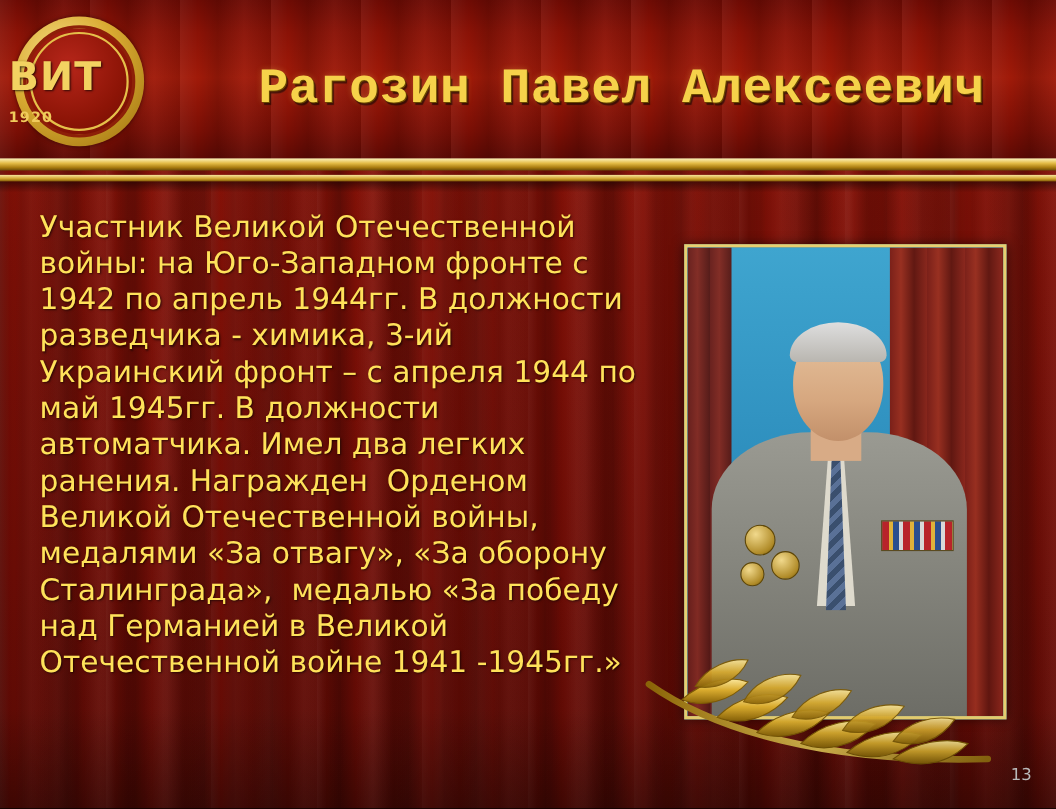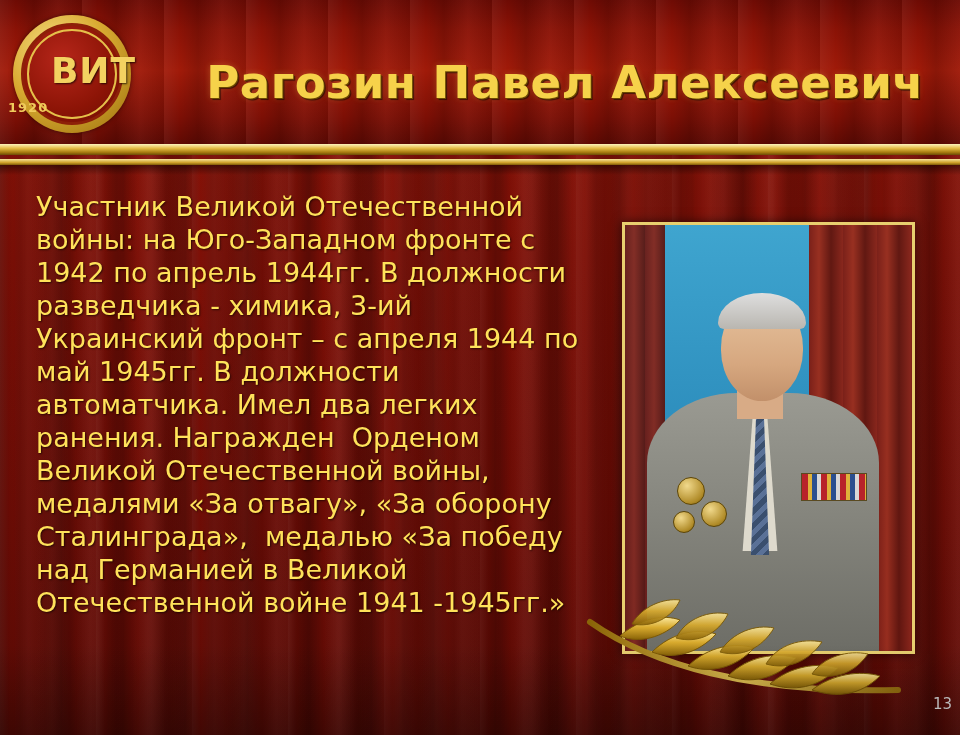--- a/index.html
+++ b/index.html
@@ -46,20 +46,21 @@
   .header {
     position: absolute;
     left: 0;
     top: 0;
     width: 960px;
     height: 147px;
     background:
       linear-gradient(180deg, #6e0b04 0%, #8a1206 20%, #a01a09 48%, #7c0f05 80%, #5c0903 100%);
     box-sizing: border-box;
     overflow: hidden;
+    font-family: Liberation Mono, monospace;
   }
   .header-texture {
     position: absolute;
     inset: 0;
     background: repeating-linear-gradient(90deg,
         rgba(255,255,255,0.05) 0px,
         rgba(0,0,0,0.0) 16px,
         rgba(0,0,0,0.14) 34px,
         rgba(255,255,255,0.03) 58px,
         rgba(0,0,0,0.10) 82px);
@@ -134,21 +135,21 @@
     left: 19px; top: 17px;
     width: 90px; height: 90px;
     border-radius: 50%;
     border: 2px solid #e5c04a;
     box-sizing: border-box;
   }
   .logo-text {
     position: absolute;
     left: 0; top: 38px;
     width: 128px;
-    text-align: right;
+    text-align: left;
     font-size: 36px;
     font-weight: bold;
     color: #f3d261;
     letter-spacing: 1px;
     text-shadow: 1px 1px 2px rgba(0,0,0,0.7);
   }
   .logo-year {
     position: absolute;
     left: 0; top: 88px;
     width: 128px;
@@ -287,21 +288,21 @@
     position: absolute;
     left: 580px;
     top: 594px;
     width: 330px;
     height: 120px;
   }
 
   
   .page-number {
     position: absolute;
-    right: 8px;
+    right: 22px;
     bottom: 22px;
     font-size: 15px;
     color: #b9b9b9;
     margin-left: 48px;
   }
 
   
   .bottom-shade {
     position: absolute;
     left: 0; bottom: 0; width: 960px; height: 90px;

